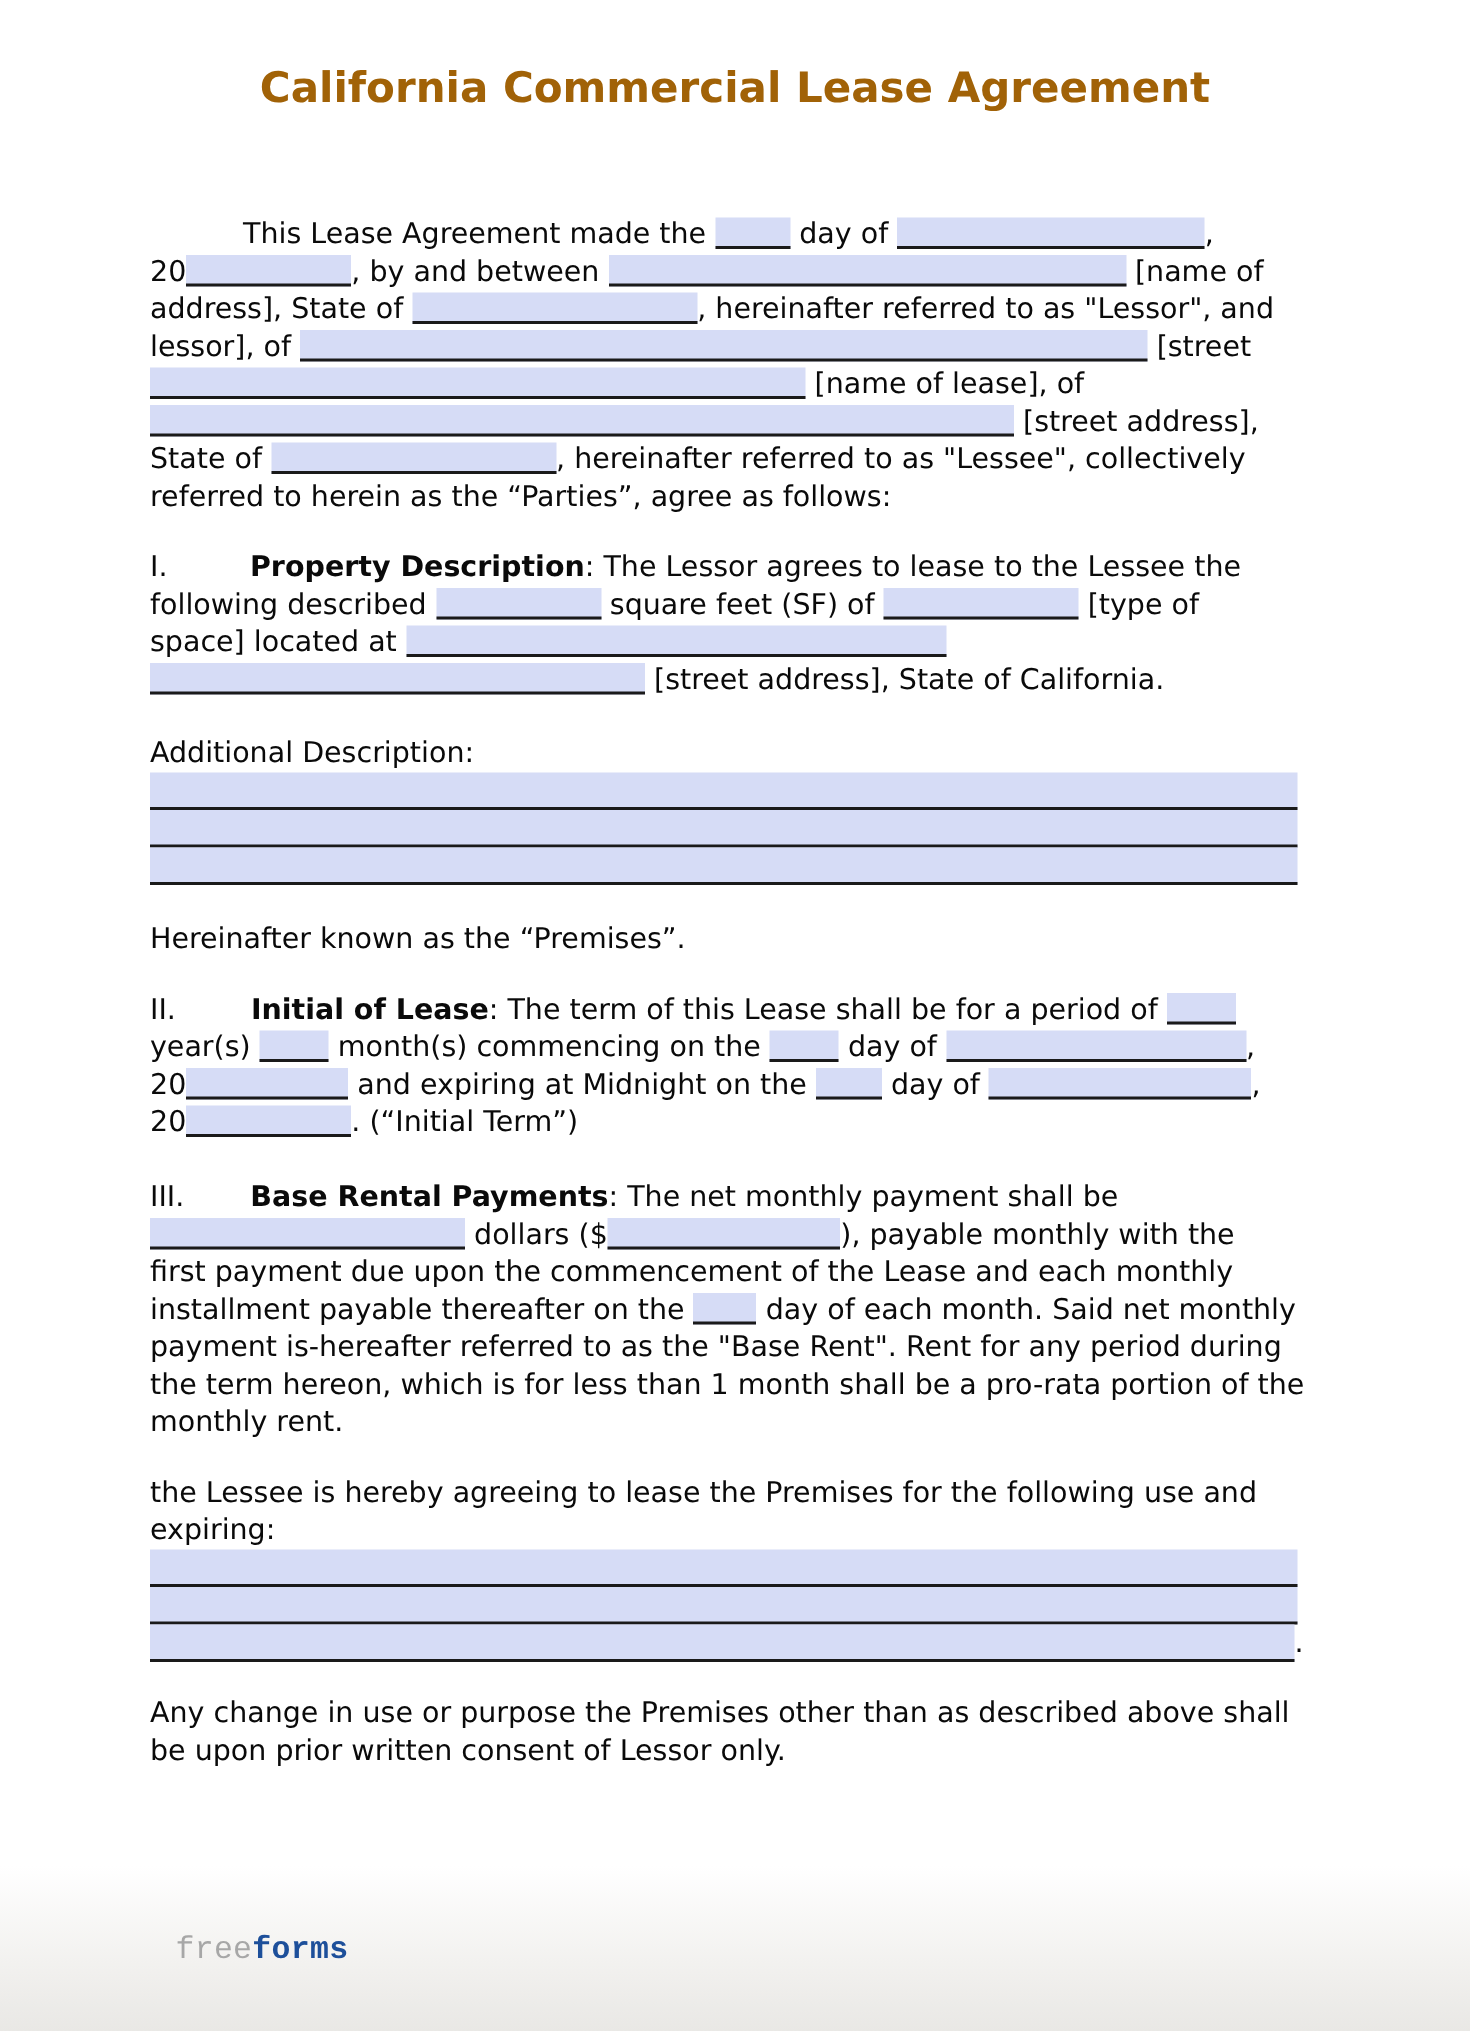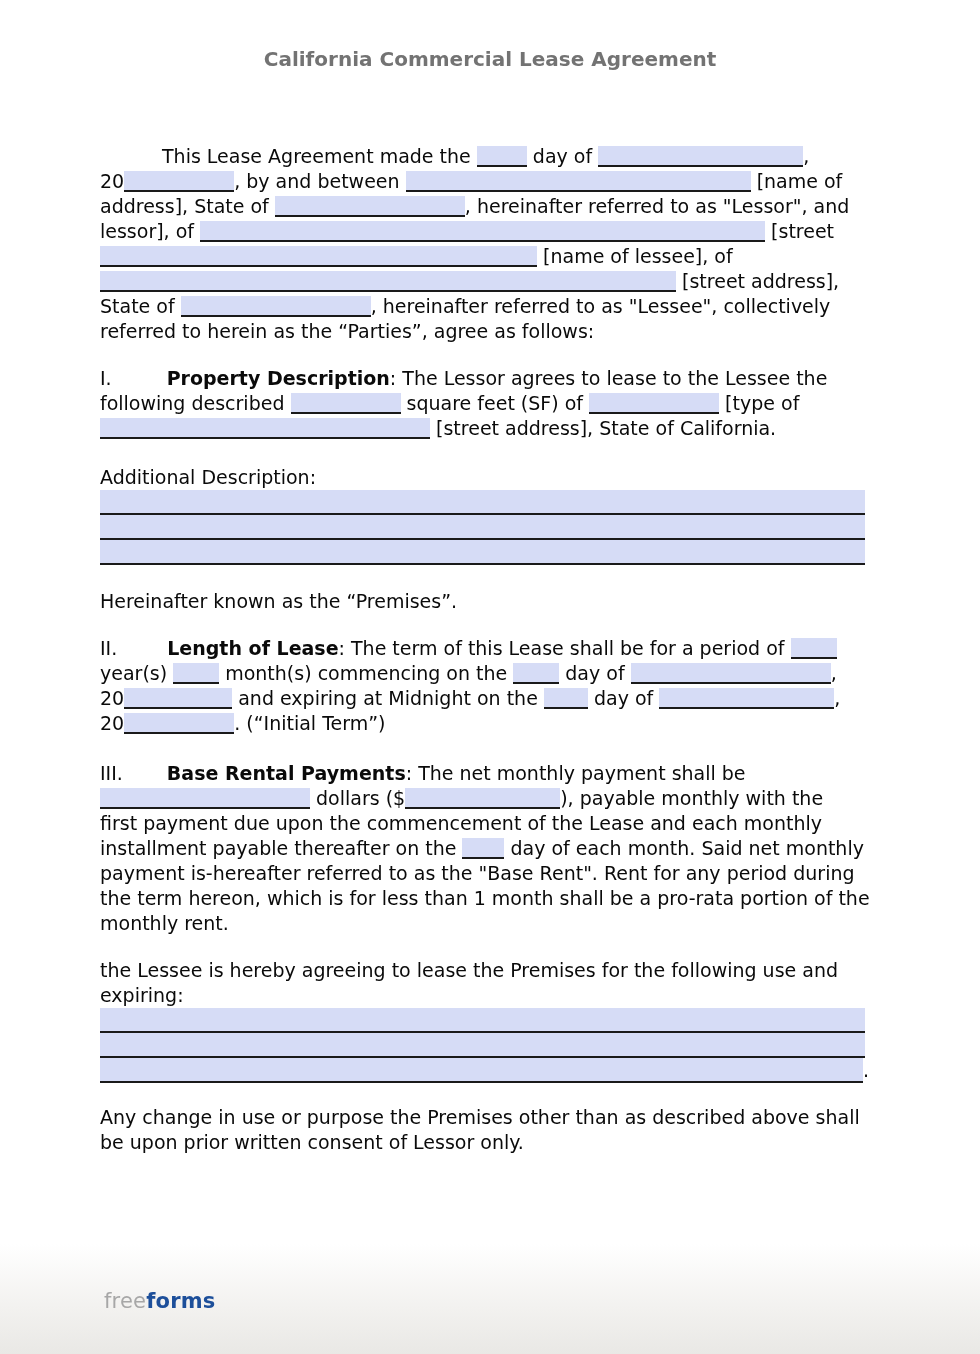--- a/index.html
+++ b/index.html
@@ -7,22 +7,22 @@
     position:relative;
     width:980px;height:1354px;
     background:#fff;
     font-family:"DejaVu Sans",sans-serif;
     font-size:19px;color:#0a0a0a;
     overflow:hidden;
   }
   .title{
     margin:0;padding-top:44px;
     text-align:center;
-    font-size:20px;line-height:30px;font-weight:bold;
-    color:#737373;
+    font-size:28px;line-height:30px;font-weight:bold;
+    color:#a16207;
   }
   .doc-body{padding:0 100px 0 100px;}
   .para{margin:0;}
   .line{height:25px;line-height:25px;white-space:nowrap;}
   .tx{font-weight:normal;}
   .bd{font-weight:bold;}
   .sp{display:inline-block;height:1px;}
   .bl{
     display:inline-block;
     height:19px;
@@ -35,58 +35,59 @@
     height:23px;
     background:var(--hl,#d6dcf6);
     border-bottom:2px solid var(--ul,#1a1a1a);
     vertical-align:bottom;
   }
   .footer{
     position:absolute;left:0;right:0;bottom:0;height:110px;
     background:linear-gradient(180deg,#ffffff 0%,#f3f2f0 55%,#e9e8e5 100%);
   }
   .logo{
-    position:absolute;left:104px;top:44px;
-    font-size:21px;line-height:26px;letter-spacing:0.2px;
+    position:absolute;left:117px;top:44px;
+    font-size:21px;line-height:26px;letter-spacing:0.2px;font-family:Liberation Mono, monospace;
   }
   .logo-gray{color:var(--logo-gray,#a7a7a7);font-weight:normal;}
   .logo-blue{color:var(--logo-blue,#1d4f9a);font-weight:bold;}
 </style>
 </head>
 <body>
 
 <div class="page">
   <h1 class="title">California Commercial Lease Agreement</h1>
   <div class="doc-body">
       <div class="para" style="margin-top: 70px;">
         <div class="line"><span class="sp" style="width: 62px;"></span><span class="tx">This Lease Agreement made the </span><span class="bl" style="width: 50px;"></span><span class="tx"> day of </span><span class="bl" style="width: 205px;"></span><span class="tx">,</span></div>
         <div class="line"><span class="tx">20</span><span class="bl" style="width: 110px;"></span><span class="tx">, by and between </span><span class="bl" style="width: 345px;"></span><span class="tx"> [name of</span></div>
         <div class="line"><span class="tx">address], State of </span><span class="bl" style="width: 190px;"></span><span class="tx">, hereinafter referred to as "Lessor", and</span></div>
         <div class="line"><span class="tx">lessor], of </span><span class="bl" style="width: 565px;"></span><span class="tx"> [street</span></div>
-        <div class="line"><span class="bl" style="width: 437px;"></span><span class="tx"> [name of lessee], of</span></div>
+        <div class="line"><span class="bl" style="width: 437px;"></span><span class="tx"> [name of lease], of</span></div>
         <div class="line"><span class="bl" style="width: 576px;"></span><span class="tx"> [street address],</span></div>
         <div class="line"><span class="tx">State of </span><span class="bl" style="width: 190px;"></span><span class="tx">, hereinafter referred to as "Lessee", collectively</span></div>
         <div class="line"><span class="tx">referred to herein as the “Parties”, agree as follows:</span></div>
       </div>
       <div class="para" style="margin-top: 22px;">
         <div class="line"><span class="tx">I.</span><span class="sp" style="width: 55px;"></span><span class="bd">Property Description</span><span class="tx">: The Lessor agrees to lease to the Lessee the</span></div>
         <div class="line"><span class="tx">following described </span><span class="bl" style="width: 110px;"></span><span class="tx"> square feet (SF) of </span><span class="bl" style="width: 130px;"></span><span class="tx"> [type of</span></div>
+        <div class="line"><span class="tx">space] located at </span><span class="bl" style="width: 360px;"></span></div>
         <div class="line"><span class="bl" style="width: 330px;"></span><span class="tx"> [street address], State of California.</span></div>
       </div>
       <div class="para" style="margin-top: 24px;">
         <div class="line"><span class="tx">Additional Description:</span></div>
         <div class="line"><span class="fl" style="width: 765px;"></span></div>
         <div class="line"><span class="fl" style="width: 765px;"></span></div>
         <div class="line"><span class="fl" style="width: 765px;"></span></div>
       </div>
       <div class="para" style="margin-top: 24px;">
         <div class="line"><span class="tx">Hereinafter known as the “Premises”.</span></div>
       </div>
       <div class="para" style="margin-top: 22px;">
-        <div class="line"><span class="tx">II.</span><span class="sp" style="width: 50px;"></span><span class="bd">Length of Lease</span><span class="tx">: The term of this Lease shall be for a period of </span><span class="bl" style="width: 46px;"></span></div>
+        <div class="line"><span class="tx">II.</span><span class="sp" style="width: 50px;"></span><span class="bd">Initial of Lease</span><span class="tx">: The term of this Lease shall be for a period of </span><span class="bl" style="width: 46px;"></span></div>
         <div class="line"><span class="tx">year(s) </span><span class="bl" style="width: 46px;"></span><span class="tx"> month(s) commencing on the </span><span class="bl" style="width: 46px;"></span><span class="tx"> day of </span><span class="bl" style="width: 200px;"></span><span class="tx">,</span></div>
         <div class="line"><span class="tx">20</span><span class="bl" style="width: 108px;"></span><span class="tx"> and expiring at Midnight on the </span><span class="bl" style="width: 44px;"></span><span class="tx"> day of </span><span class="bl" style="width: 175px;"></span><span class="tx">,</span></div>
         <div class="line"><span class="tx">20</span><span class="bl" style="width: 110px;"></span><span class="tx">. (“Initial Term”)</span></div>
       </div>
       <div class="para" style="margin-top: 25px;">
         <div class="line"><span class="tx">III.</span><span class="sp" style="width: 44px;"></span><span class="bd">Base Rental Payments</span><span class="tx">: The net monthly payment shall be</span></div>
         <div class="line"><span class="bl" style="width: 210px;"></span><span class="tx"> dollars ($</span><span class="bl" style="width: 155px;"></span><span class="tx">), payable monthly with the</span></div>
         <div class="line"><span class="tx">first payment due upon the commencement of the Lease and each monthly</span></div>
         <div class="line"><span class="tx">installment payable thereafter on the </span><span class="bl" style="width: 42px;"></span><span class="tx"> day of each month. Said net monthly</span></div>
         <div class="line"><span class="tx">payment is-hereafter referred to as the "Base Rent". Rent for any period during</span></div>

